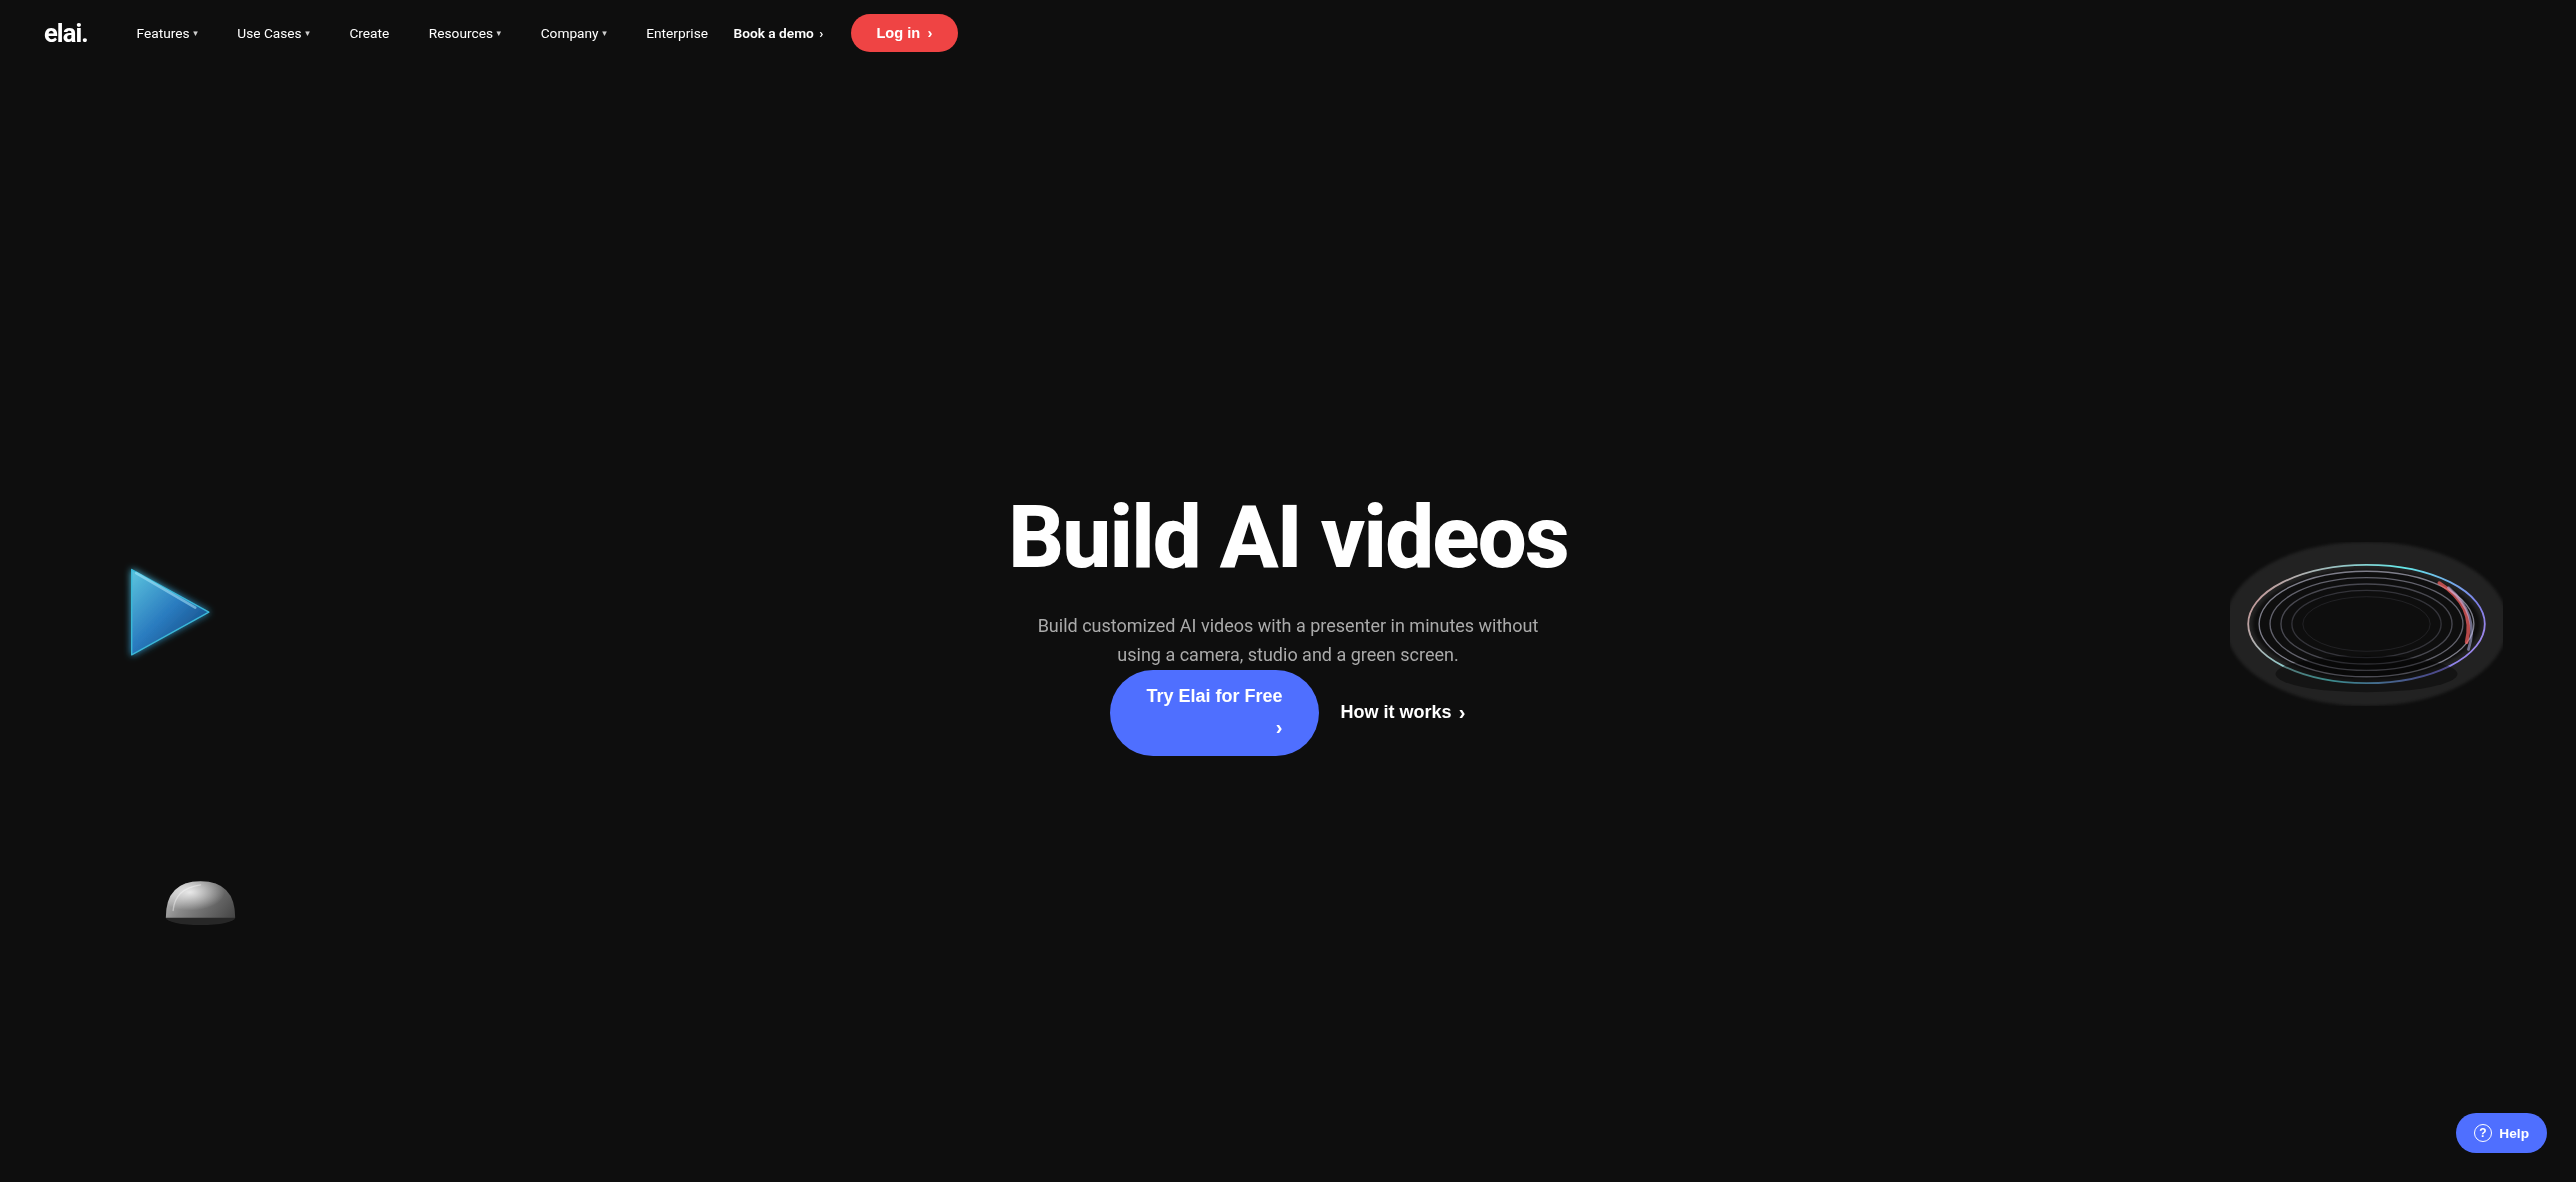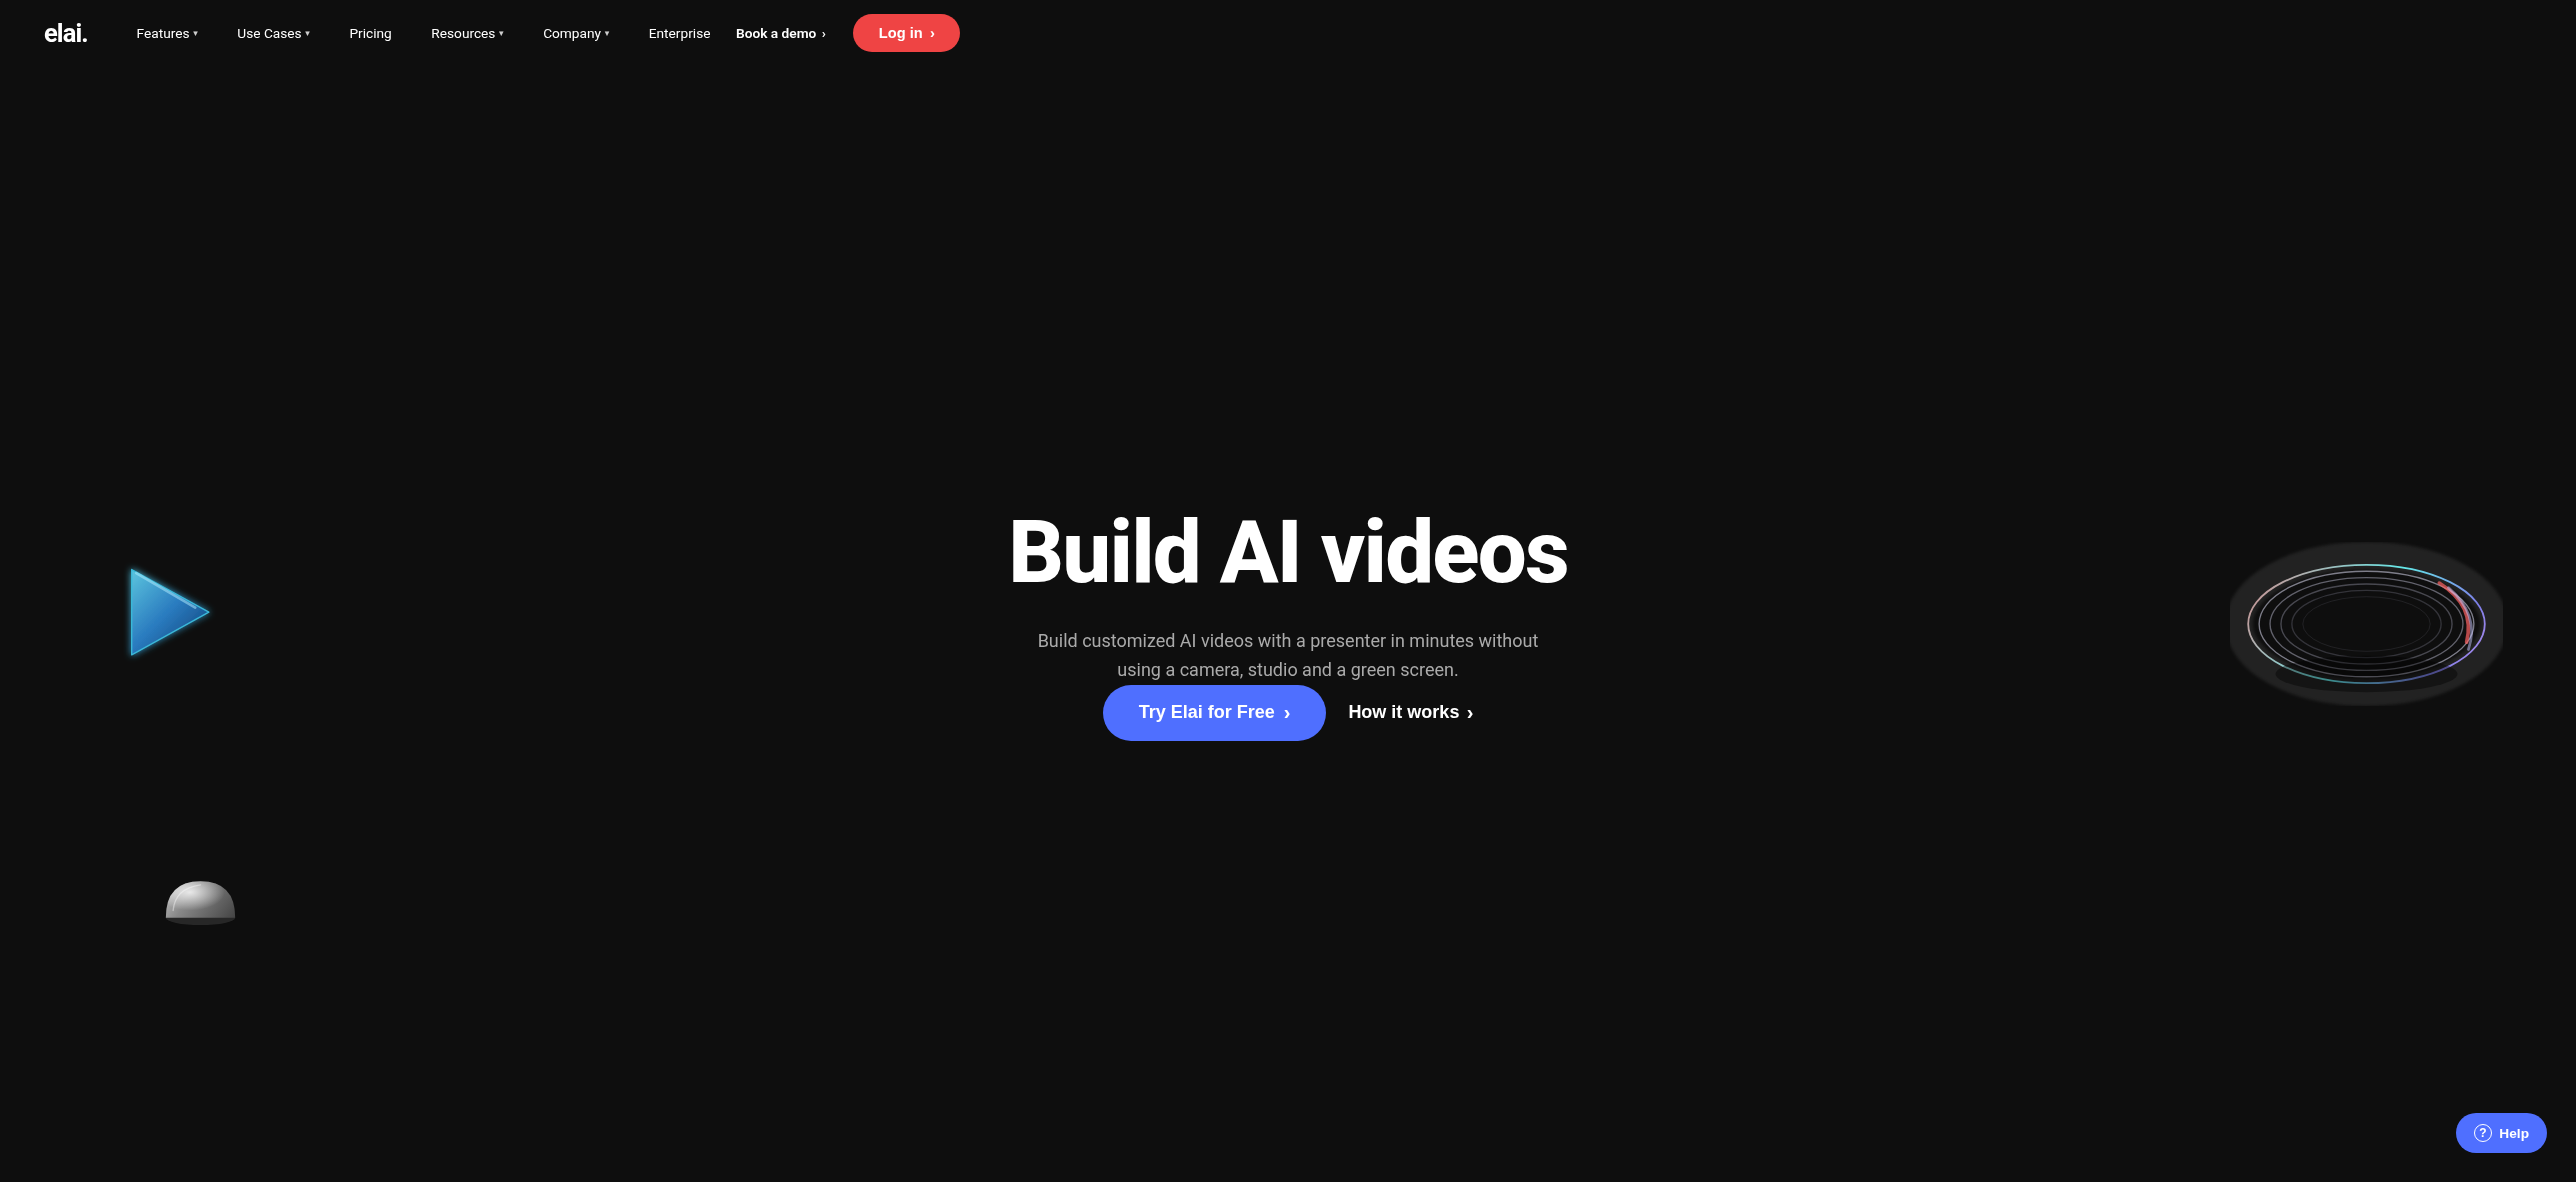--- a/index.html
+++ b/index.html
@@ -130,31 +130,32 @@
     }
 
     .hero-buttons {
       display: flex;
       align-items: center;
       gap: 22px;
     }
 
     .try-free-btn {
       display: flex;
-      align-items: center;
+      align-items: flex-end;
       gap: 9px;
       background-color: #4f6fff;
       color: #ffffff;
       font-size: 18px;
       font-weight: 600;
       padding: 16.4px 36px;
       border-radius: 46px;
       cursor: pointer;
       border: none;
       transition: background 0.2s;
+      flex-direction: column;
     }
 
     .how-it-works-btn {
       display: flex;
       align-items: center;
       gap: 7.3px;
       color: #ffffff;
       font-size: 18px;
       font-weight: 700;
       cursor: pointer;
@@ -229,21 +230,21 @@
     <div class="nav-links">
       <div class="nav-item">
         <span>Features</span>
         <span class="chevron">▾</span>
       </div>
       <div class="nav-item">
         <span>Use Cases</span>
         <span class="chevron">▾</span>
       </div>
       <div class="nav-item">
-        <span>Pricing</span>
+        <span>Create</span>
       </div>
       <div class="nav-item">
         <span>Resources</span>
         <span class="chevron">▾</span>
       </div>
       <div class="nav-item">
         <span>Company</span>
         <span class="chevron">▾</span>
       </div>
       <div class="nav-item">

